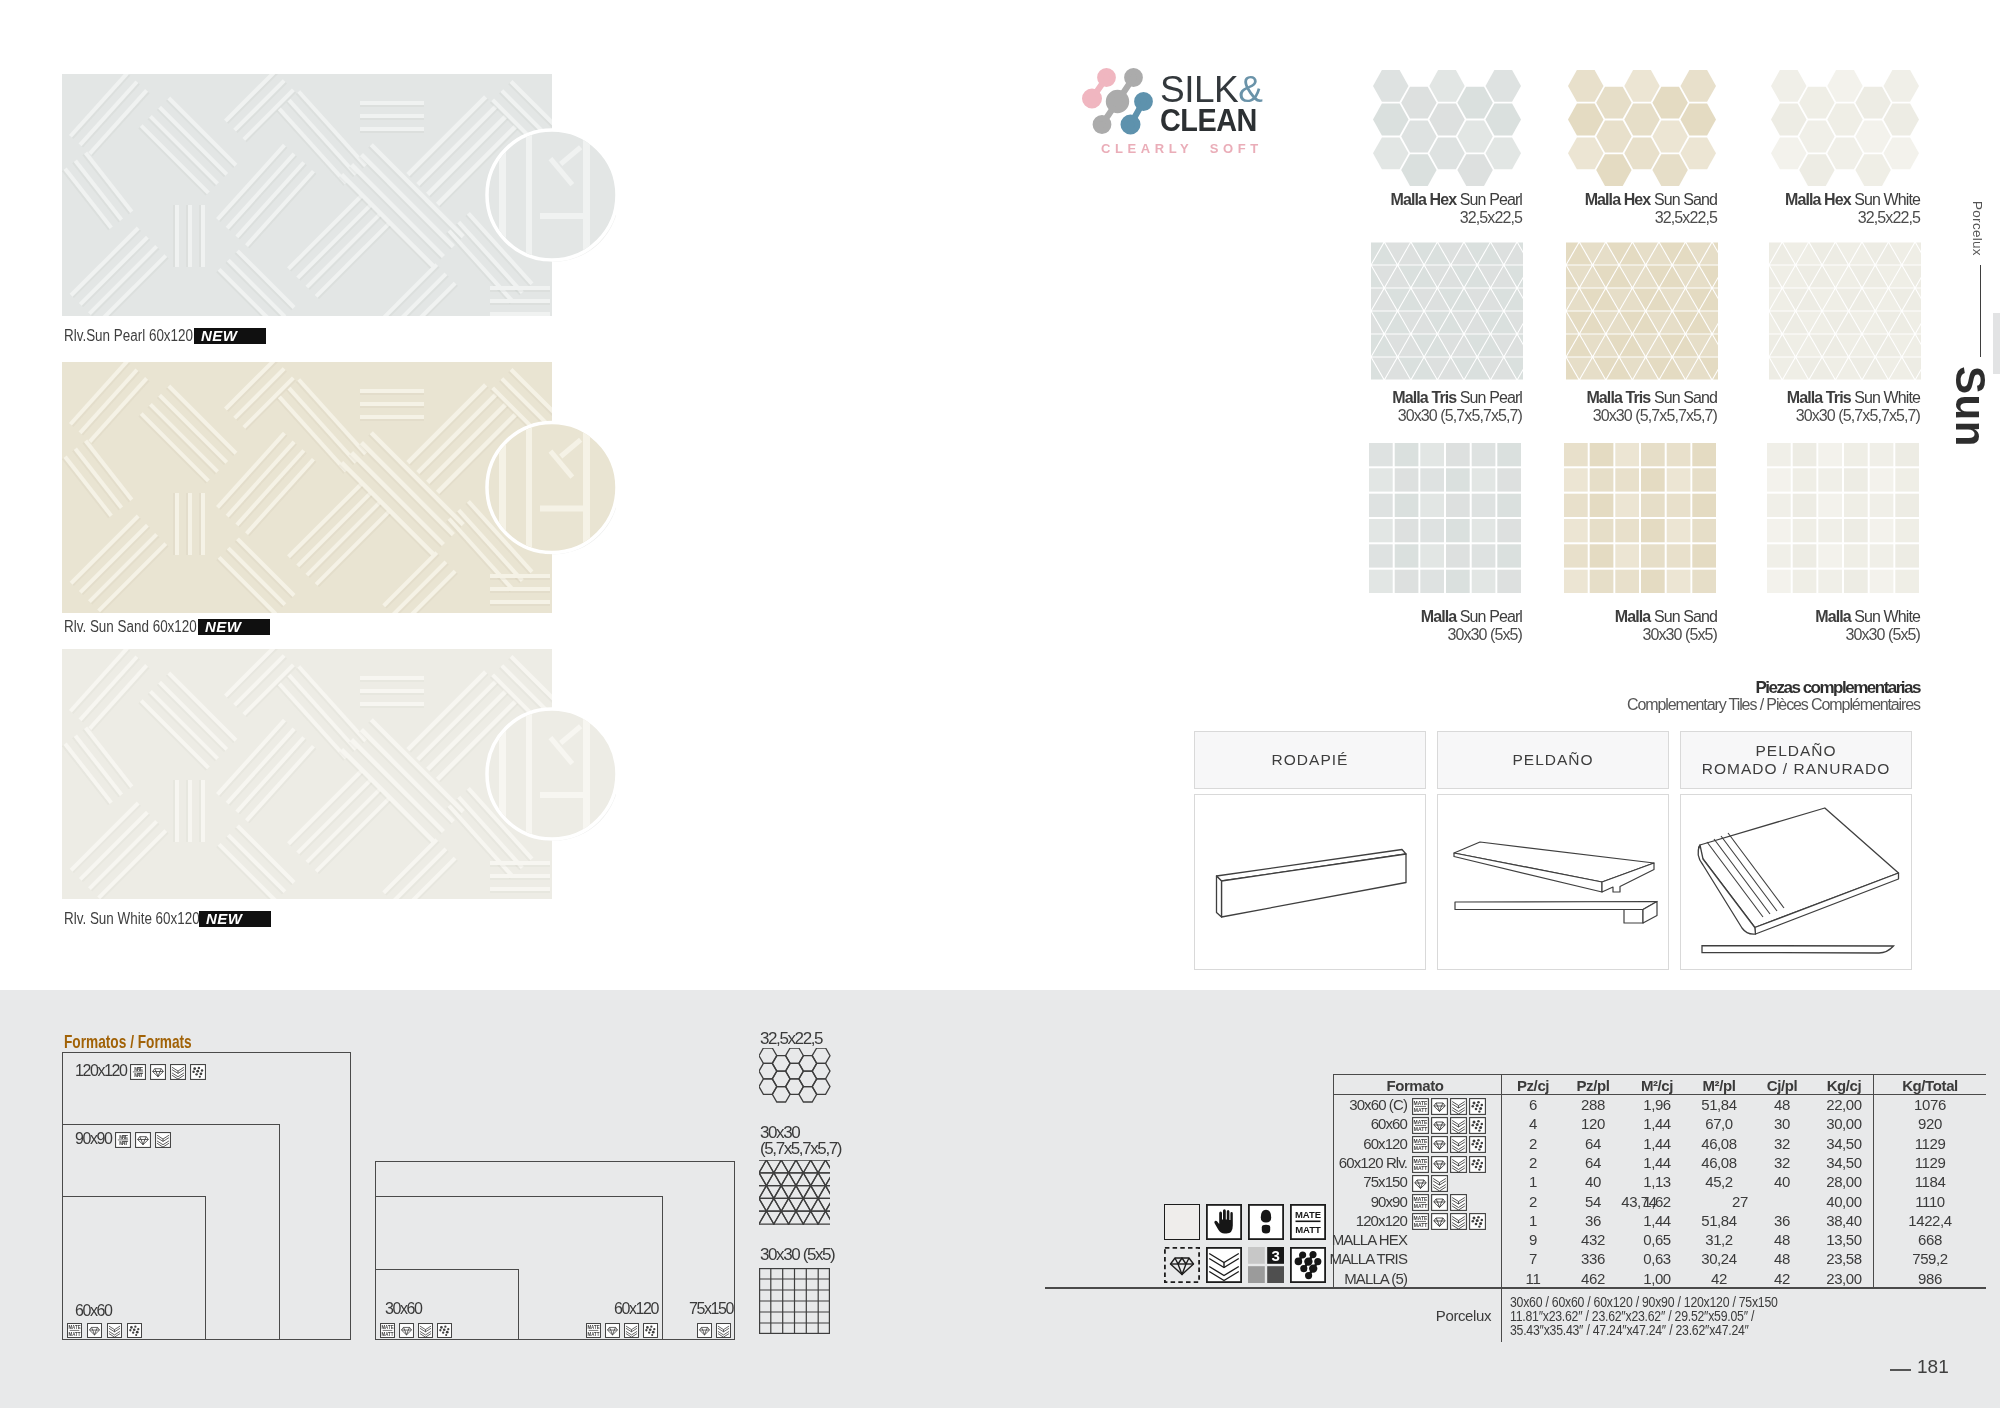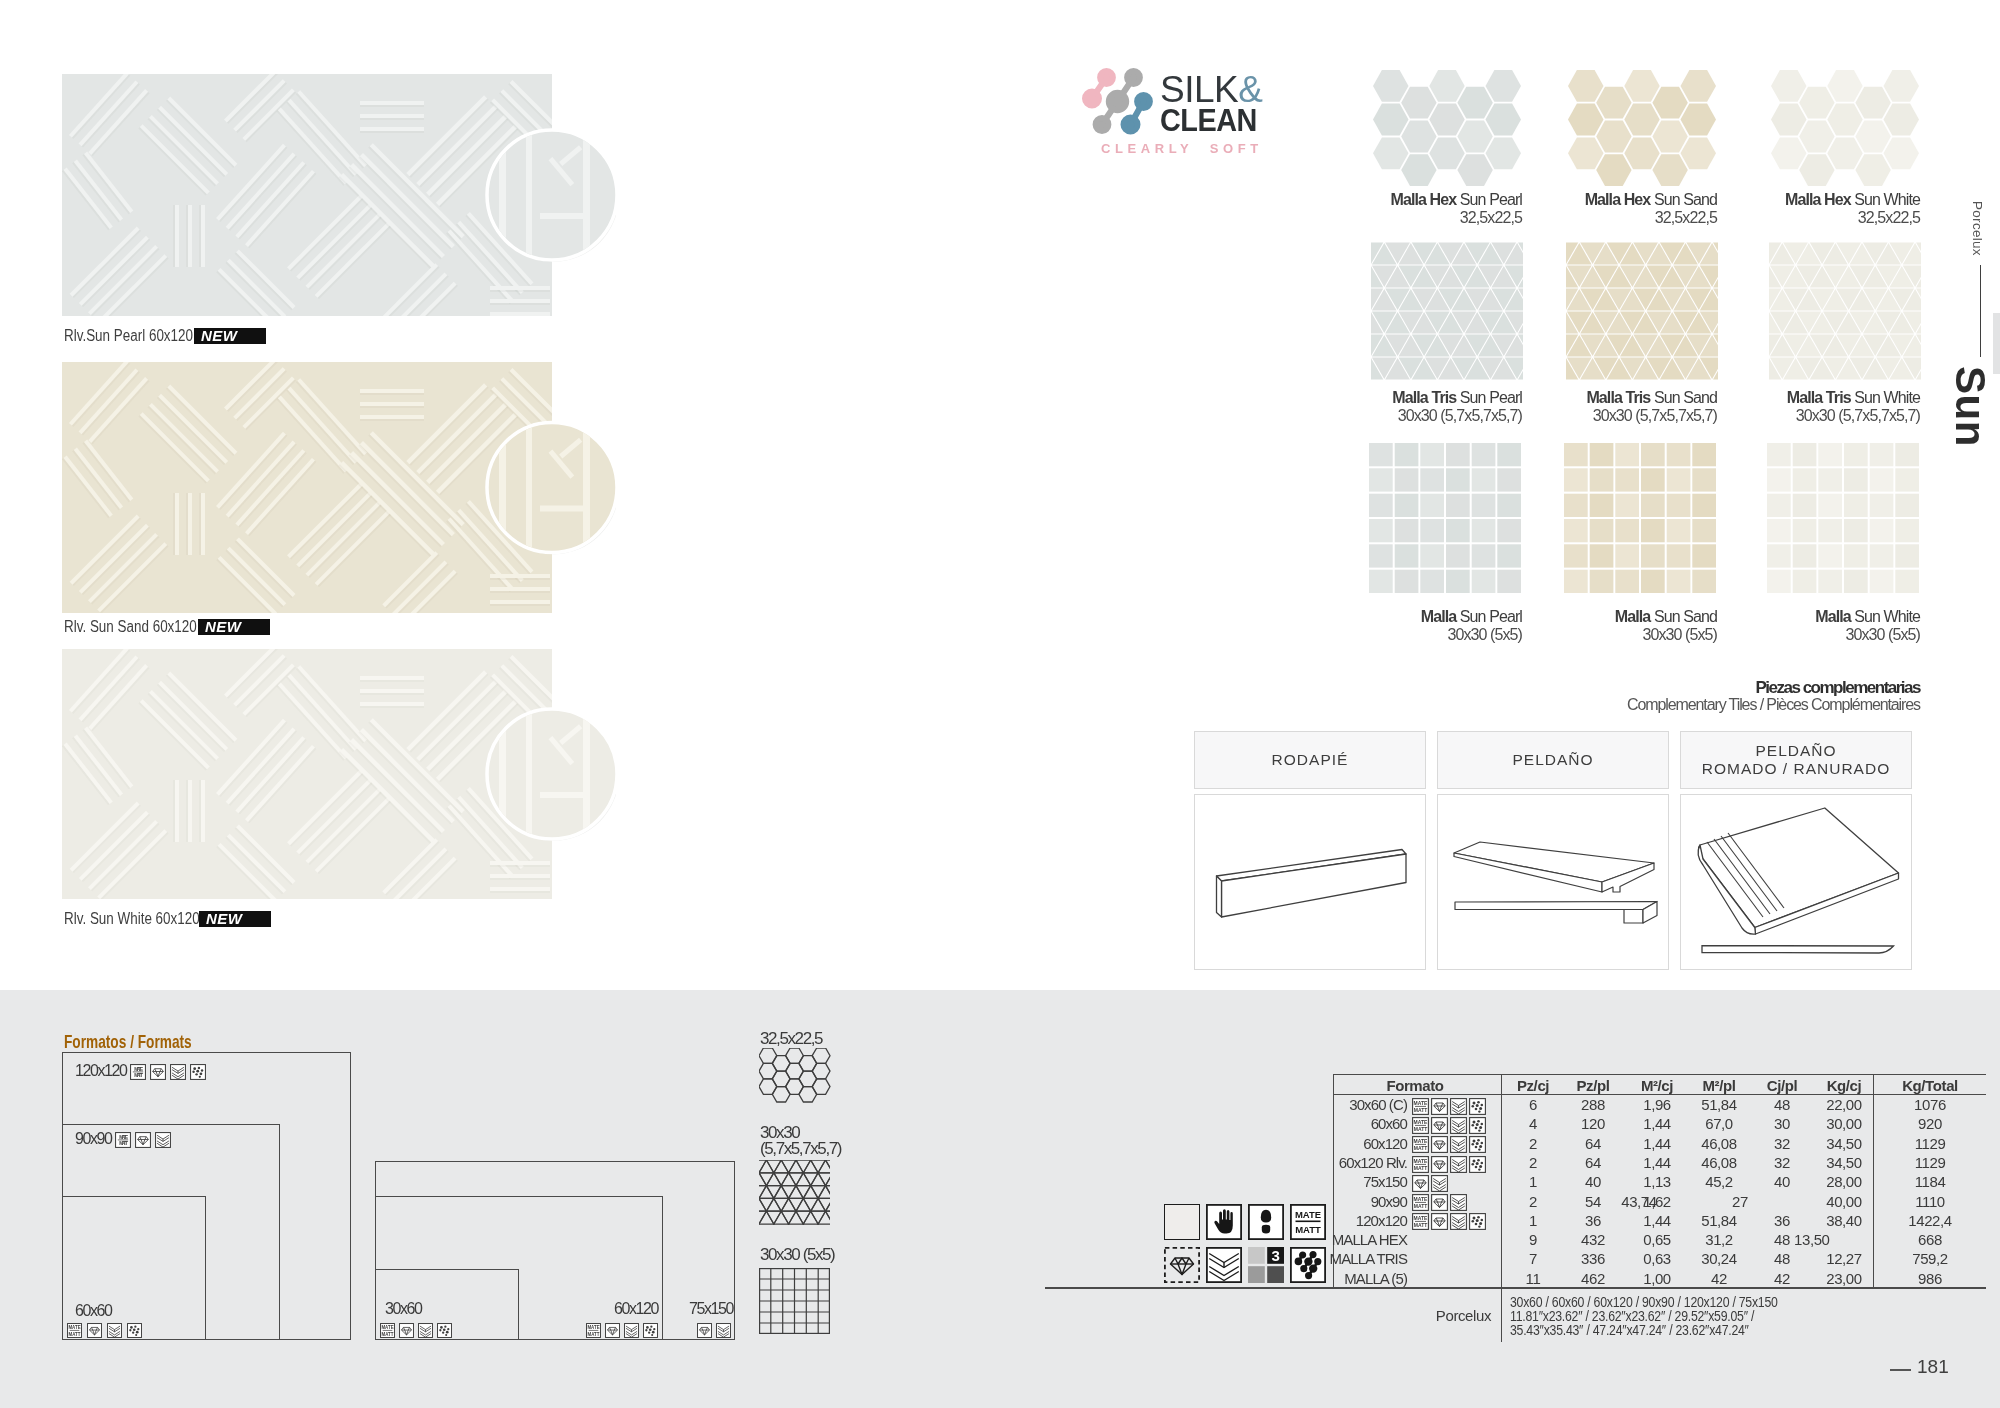--- a/index.html
+++ b/index.html
@@ -1830,30 +1830,30 @@
 <div class="abs tbl" style="left:1732px;top:1211.8px;width:100px;text-align:center">36</div>
 <div class="abs tbl" style="left:1794px;top:1211.8px;width:100px;text-align:center">38,40</div>
 <div class="abs tbl" style="left:1880px;top:1211.8px;width:100px;text-align:center">1422,4</div>
 
 <div class="abs tbl" style="left:1227px;top:1231.0px;width:180px;text-align:right;letter-spacing:-0.9px">MALLA HEX</div>
 <div class="abs tbl" style="left:1483px;top:1231.0px;width:100px;text-align:center">9</div>
 <div class="abs tbl" style="left:1543px;top:1231.0px;width:100px;text-align:center">432</div>
 <div class="abs tbl" style="left:1607px;top:1231.0px;width:100px;text-align:center">0,65</div>
 <div class="abs tbl" style="left:1669px;top:1231.0px;width:100px;text-align:center">31,2</div>
 <div class="abs tbl" style="left:1732px;top:1231.0px;width:100px;text-align:center">48</div>
-<div class="abs tbl" style="left:1794px;top:1231.0px;width:100px;">13,50</div>
+<div class="abs tbl" style="left:1794px;top:1231.0px;width:100px;text-align:center">13,50</div>
 <div class="abs tbl" style="left:1880px;top:1231.0px;width:100px;text-align:center">668</div>
 
 <div class="abs tbl" style="left:1227px;top:1250.4px;width:180px;text-align:right;letter-spacing:-0.9px">MALLA TRIS</div>
 <div class="abs tbl" style="left:1483px;top:1250.4px;width:100px;text-align:center">7</div>
 <div class="abs tbl" style="left:1543px;top:1250.4px;width:100px;text-align:center">336</div>
 <div class="abs tbl" style="left:1607px;top:1250.4px;width:100px;text-align:center">0,63</div>
 <div class="abs tbl" style="left:1669px;top:1250.4px;width:100px;text-align:center">30,24</div>
 <div class="abs tbl" style="left:1732px;top:1250.4px;width:100px;text-align:center">48</div>
-<div class="abs tbl" style="left:1794px;top:1250.4px;width:100px;text-align:center">12,27</div>
+<div class="abs tbl" style="left:1794px;top:1250.4px;width:100px;text-align:center">23,58</div>
 <div class="abs tbl" style="left:1880px;top:1250.4px;width:100px;text-align:center">759,2</div>
 
 <div class="abs tbl" style="left:1227px;top:1269.7px;width:180px;text-align:right;letter-spacing:-0.9px">MALLA (5)</div>
 <div class="abs tbl" style="left:1483px;top:1269.7px;width:100px;text-align:center">11</div>
 <div class="abs tbl" style="left:1543px;top:1269.7px;width:100px;text-align:center">462</div>
 <div class="abs tbl" style="left:1607px;top:1269.7px;width:100px;text-align:center">1,00</div>
 <div class="abs tbl" style="left:1669px;top:1269.7px;width:100px;text-align:center">42</div>
 <div class="abs tbl" style="left:1732px;top:1269.7px;width:100px;text-align:center">42</div>
 <div class="abs tbl" style="left:1794px;top:1269.7px;width:100px;text-align:center">23,00</div>
 <div class="abs tbl" style="left:1880px;top:1269.7px;width:100px;text-align:center">986</div>

